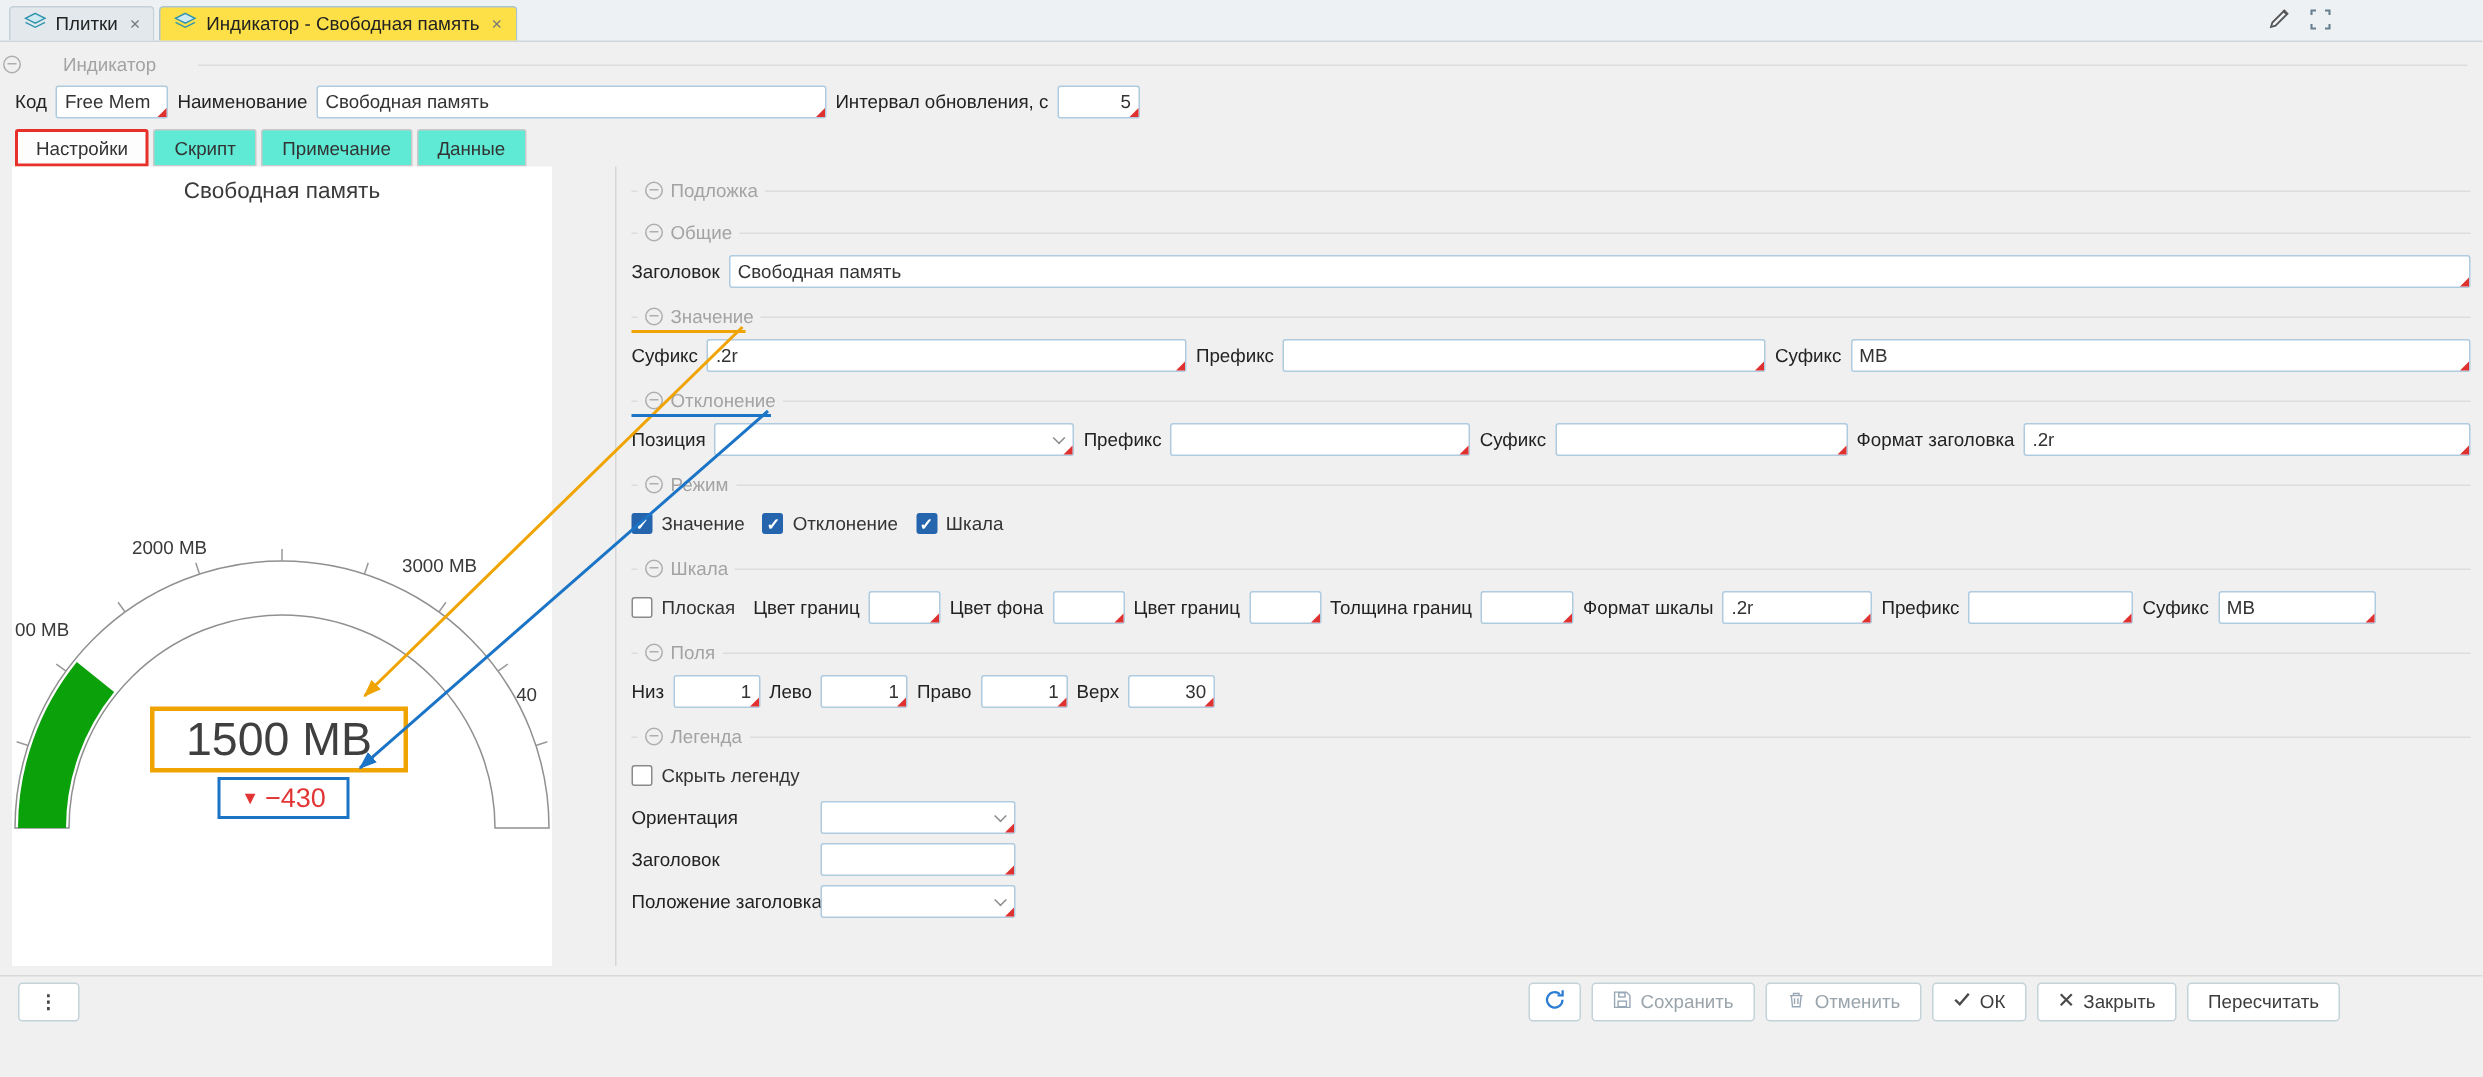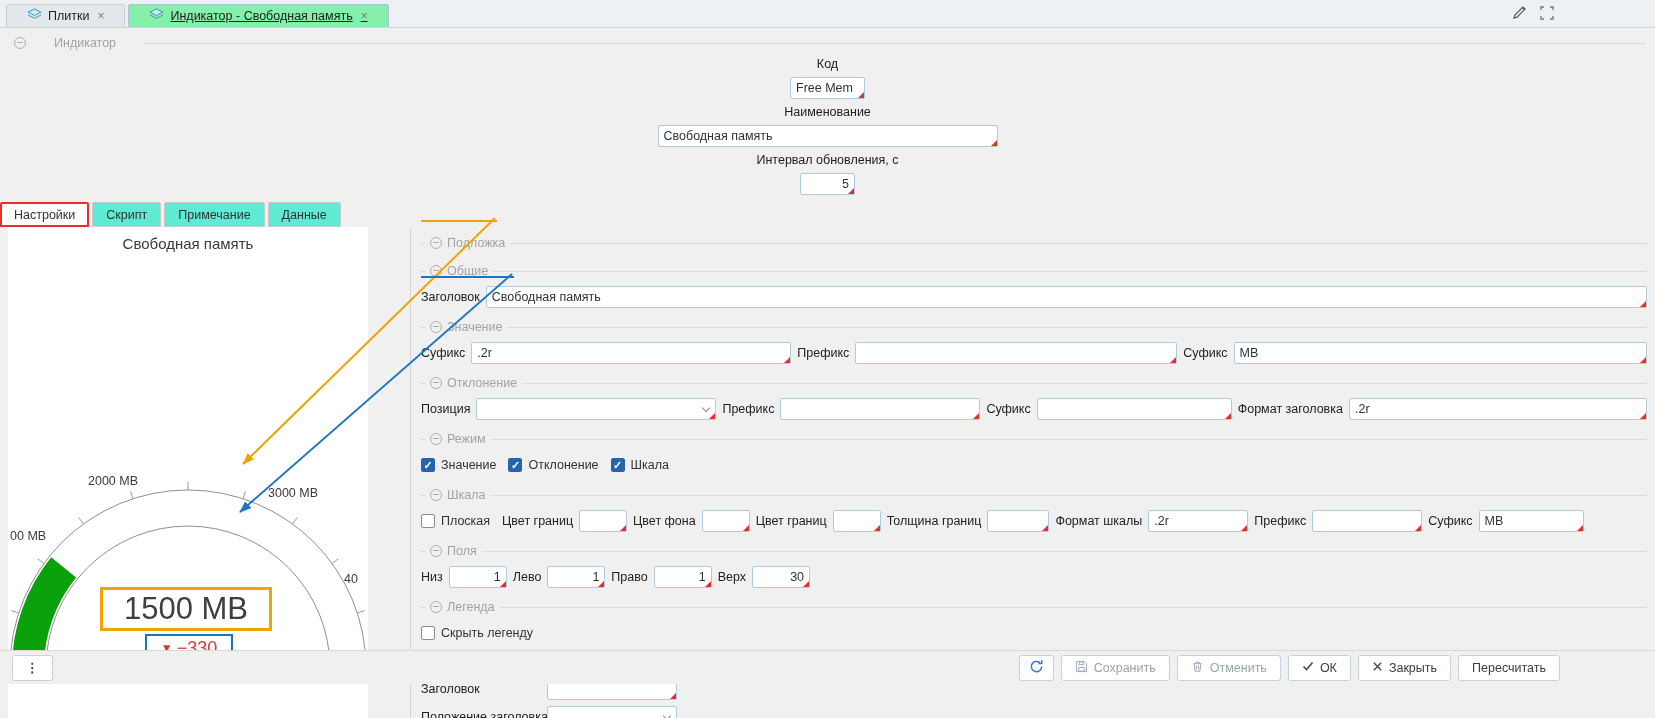--- a/index.html
+++ b/index.html
@@ -6,54 +6,54 @@
   html,body { width:1655px; height:718px; }
   body {
     font-family:"Liberation Sans", sans-serif;
     font-size:12.5px; color:#333;
     background:#f0f0f0; position:relative; overflow:hidden;
   }
 
   
   .tabbar { height:28px; background:#eef1f3; border-bottom:1px solid #ccd6dc;
             display:flex; align-items:flex-end; padding:3px 6px 0; gap:3px; position:relative; }
-  .doc-tab { display:inline-flex; align-items:center; gap:6px; height:23px; padding:0 20px;
+  .doc-tab { display:inline-flex; align-items:center; gap:6px; height:23px; padding:0 9px;
              background:#e2e8ec; border:1px solid #c5d1d8; border-bottom:none;
              border-radius:3px 3px 0 0; color:#222; cursor:default; }
-  .doc-tab.active { background:#86efac; border-color:#aac4d4;text-decoration:underline; }
+  .doc-tab.active { background:#fde047; border-color:#aac4d4; }
   .doc-tab .x { color:#7a7a7a; font-size:12px; margin-left:2px; }
   .topbar-icons { position:absolute; right:100px; top:5px; display:flex; gap:12px; align-items:center; }
 
   
   .ghead, .sect { display:flex; align-items:center; gap:5px; }
-  .ghead { padding:6px 10px 0 14px; height:24px;gap:28px; }
+  .ghead { padding:6px 10px 0 2px; height:24px;gap:28px; }
   .sect { height:20px; margin-top:8px; }
   .stub { width:4px; height:1px; background:#dcdcdc; flex:none; }
   .cicon { width:12px; height:12px; border:1px solid #aeaeae; border-radius:50%; position:relative; flex:none; }
   .cicon .minus { position:absolute; left:2px; right:2px; top:4px; height:1px; background:#aeaeae; }
   .stitle { color:#a3a3a3; white-space:nowrap; }
   .hline { flex:1; height:1px; background:#dcdcdc; }
 
   
-  .header-row { display:flex; align-items:center; gap:6px; padding:5px 10px 7px 10px;flex-direction:column; }
+  .header-row { display:flex; align-items:center; gap:6px; padding:5px 10px 7px 10px; }
   .flabel { color:#222; white-space:nowrap; }
   .iw { position:relative; display:inline-flex; flex:none; }
   .iw.grow { flex:1; }
   .iw input { width:100%; height:22px; border:1px solid #aecbe0; border-radius:2px;
               padding:0 5px; font:inherit; color:#333; background:#fff; outline:none; }
   .iw.dirty::after { content:""; position:absolute; right:1px; bottom:1px; width:0; height:0;
                      border-bottom:6px solid #e03131; border-left:6px solid transparent; }
   .iw .chev { position:absolute; right:7px; top:7px; width:6px; height:6px;
               border-left:1.5px solid #8a8a8a; border-bottom:1.5px solid #8a8a8a;
               transform:rotate(-45deg); pointer-events:none; }
   .iw.select input { padding-right:20px; }
   input.num { text-align:right; }
 
   
-  .tabs { display:flex; gap:3px; padding-left:0; }
+  .tabs { display:flex; gap:3px; padding-left:10px; }
   .tab { height:25px; display:inline-flex; align-items:center; padding:0 13px;
          background:#5eead4; border:1px solid #c9c9c9; border-radius:2px 2px 0 0; cursor:default; }
   .tab.active { background:#fdfdfd; border:2px solid #e8302a; padding:0 12px; }
 
   
   .content { display:flex; align-items:flex-start; padding-left:8px; height:540px; }
   .preview-panel { width:360px; height:533px; background:#fff; position:relative; overflow:hidden; flex:none; }
   .vdivider { width:1px; height:533px; background:#d6d6d6; margin-left:42px; flex:none; }
   .settings-panel { flex:1; padding:0 8px 0 10px; }
   .srow { display:flex; align-items:center; gap:6px; height:24px; margin:4px 0; }
@@ -190,21 +190,21 @@
       <text x="105" y="258" text-anchor="middle" font-size="12.5" fill="#3a3a3a">2000 МВ</text>
       <text x="285" y="270" text-anchor="middle" font-size="12.5" fill="#3a3a3a">3000 МВ</text>
       <text x="2" y="313" text-anchor="start" font-size="12.5" fill="#3a3a3a">00 МВ</text>
       <text x="350" y="356" text-anchor="end" font-size="12.5" fill="#3a3a3a">40</text>
     </svg>
     <div class="value-box">
       <span>1500 МВ</span>
     </div>
     <div class="dev-box">
       <span class="tri">▼</span>
-      <span>−330</span>
+      <span>−430</span>
     </div>
   </div>
 
   <div class="vdivider"></div>
 
   <div class="settings-panel">
 
     <div class="sect" style="margin-top:6px">
       <span class="stub"></span>
         <span class="cicon">

